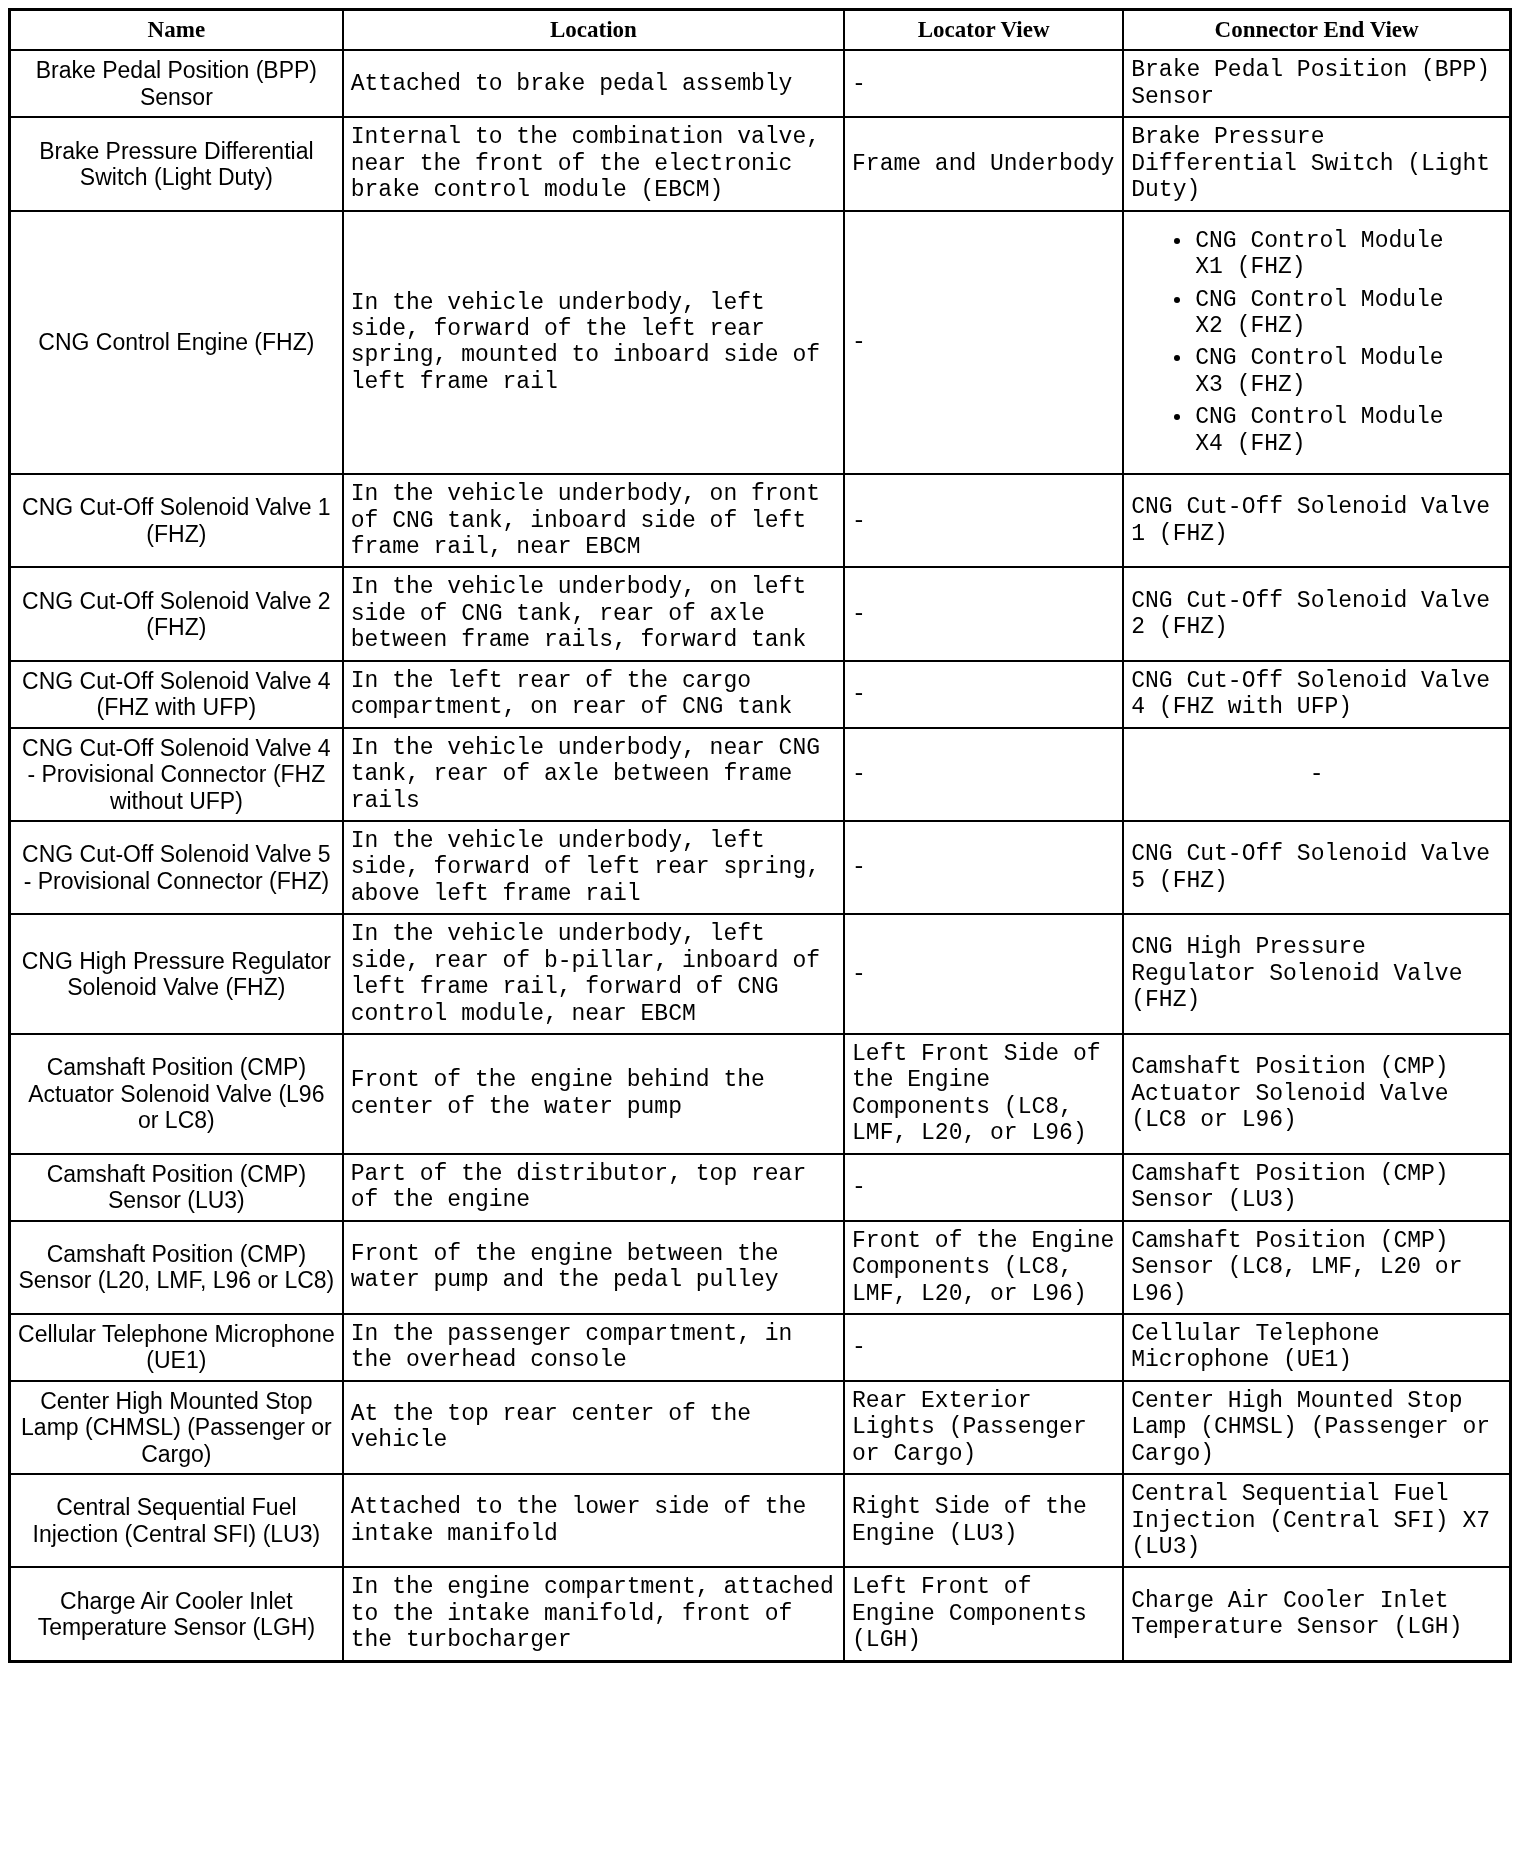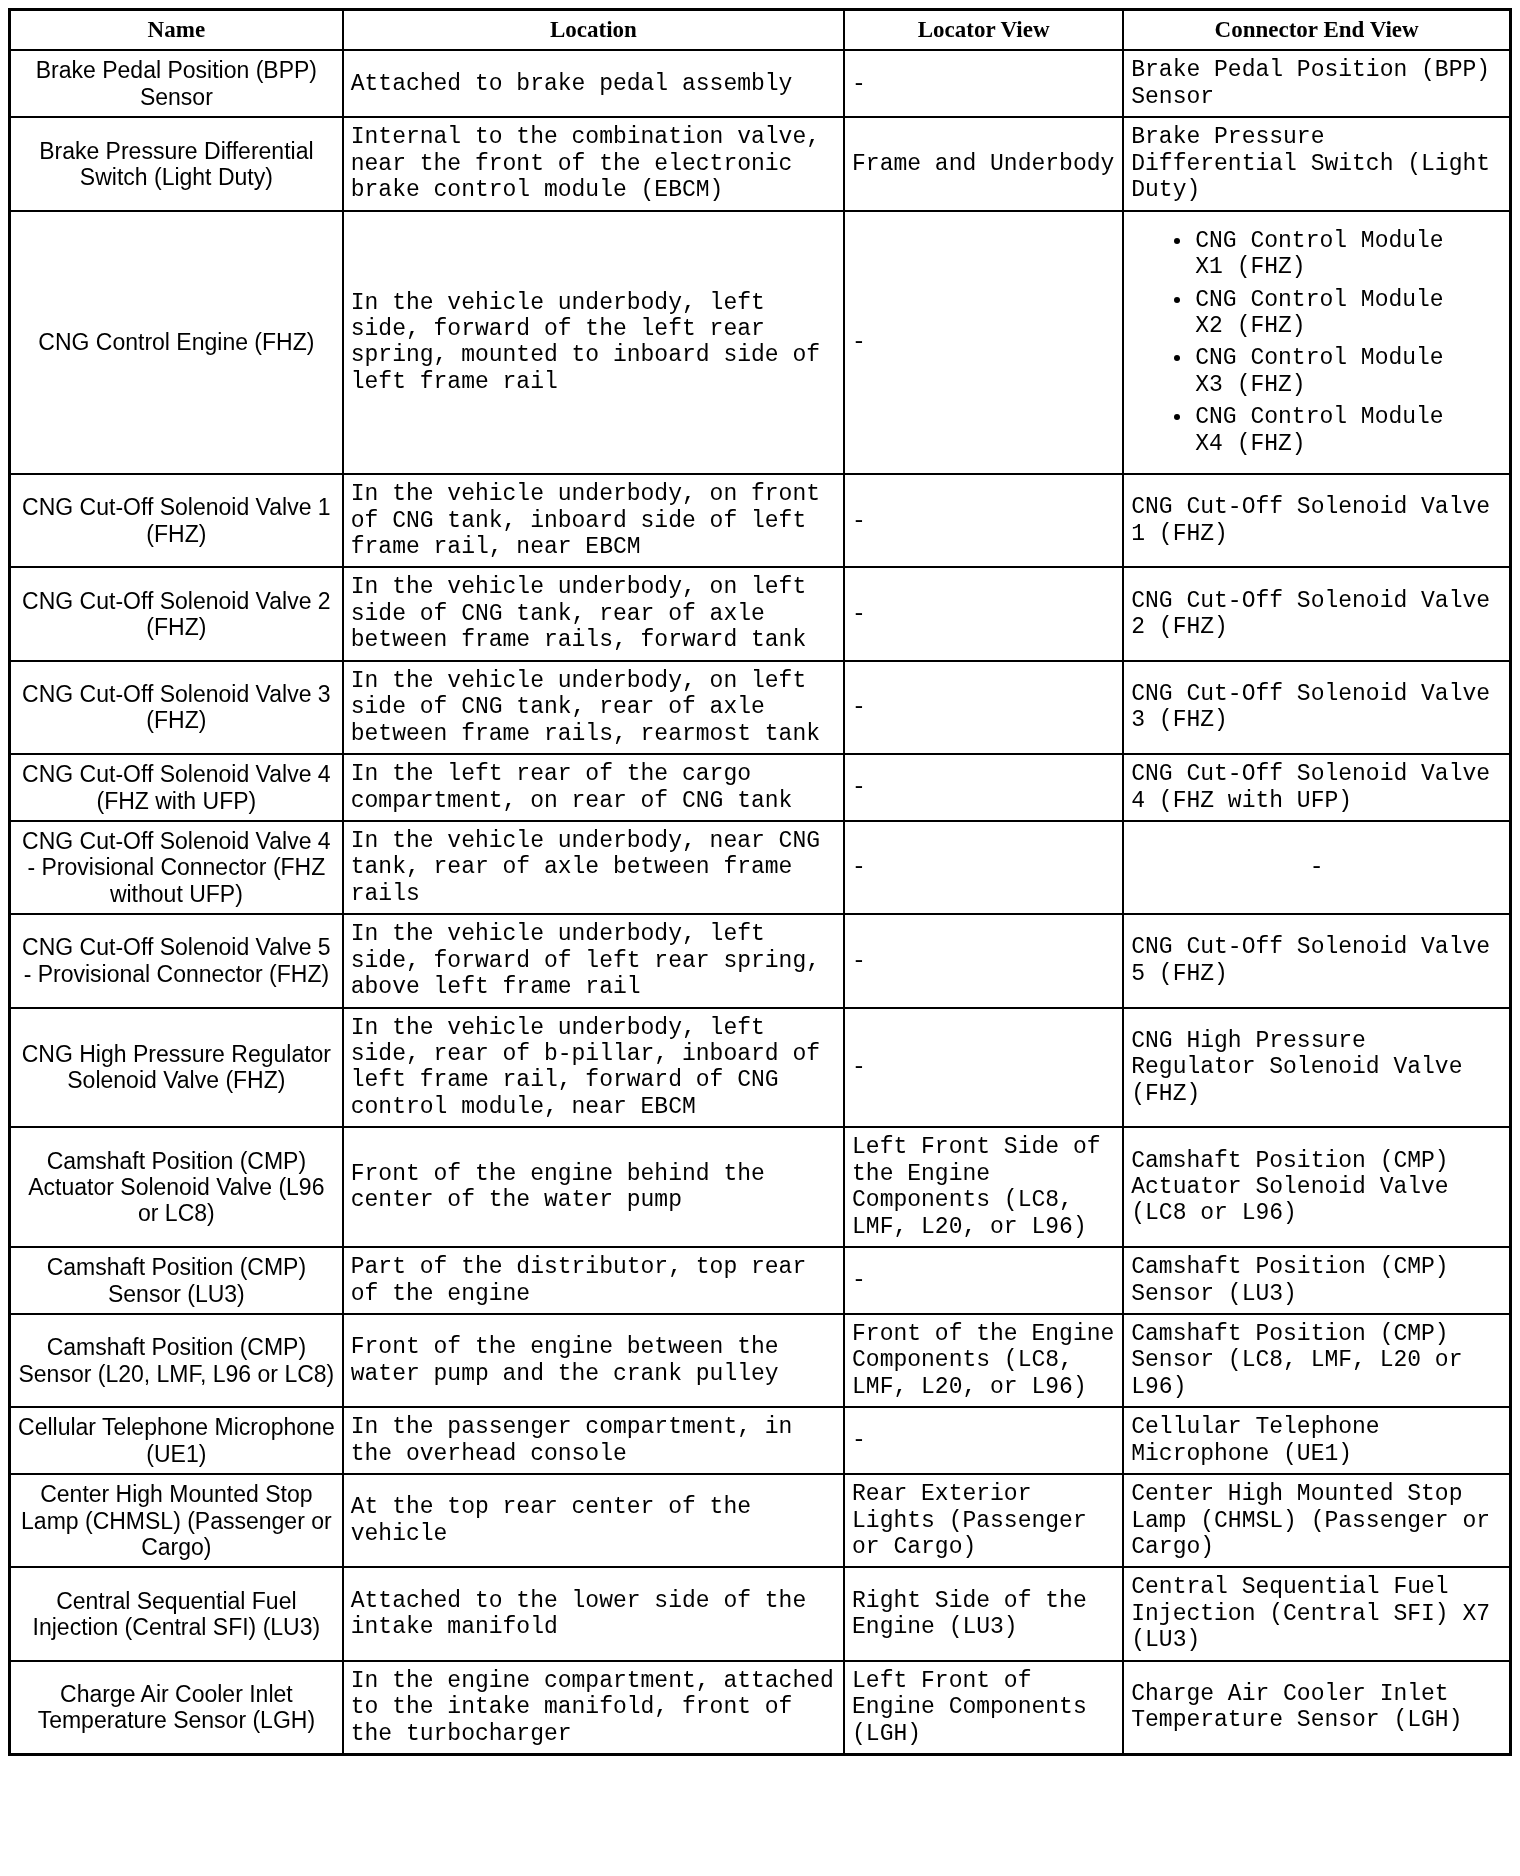--- a/index.html
+++ b/index.html
@@ -115,26 +115,20 @@
           <td class="col-locator">-</td>
           <td class="col-connector">CNG Cut-Off Solenoid Valve 1 (FHZ)</td>
         </tr>
         <tr>
           <td class="col-name">CNG Cut-Off Solenoid Valve 2 (FHZ)</td>
           <td class="col-location">In the vehicle underbody, on left side of CNG tank, rear of axle between frame rails, forward tank</td>
           <td class="col-locator">-</td>
           <td class="col-connector">CNG Cut-Off Solenoid Valve 2 (FHZ)</td>
         </tr>
         <tr>
-          <td class="col-name">CNG Cut-Off Solenoid Valve 3 (FHZ)</td>
-          <td class="col-location">In the vehicle underbody, on left side of CNG tank, rear of axle between frame rails, rearmost tank</td>
-          <td class="col-locator">-</td>
-          <td class="col-connector">CNG Cut-Off Solenoid Valve 3 (FHZ)</td>
-        </tr>
-        <tr>
           <td class="col-name">CNG Cut-Off Solenoid Valve 4 (FHZ with UFP)</td>
           <td class="col-location">In the left rear of the cargo compartment, on rear of CNG tank</td>
           <td class="col-locator">-</td>
           <td class="col-connector">CNG Cut-Off Solenoid Valve 4 (FHZ with UFP)</td>
         </tr>
         <tr>
           <td class="col-name">CNG Cut-Off Solenoid Valve 4 - Provisional Connector (FHZ without UFP)</td>
           <td class="col-location">In the vehicle underbody, near CNG tank, rear of axle between frame rails</td>
           <td class="col-locator">-</td>
           <td class="col-connector dash-center">-</td>
@@ -158,21 +152,21 @@
           <td class="col-connector">Camshaft Position (CMP) Actuator Solenoid Valve (LC8 or L96)</td>
         </tr>
         <tr>
           <td class="col-name">Camshaft Position (CMP) Sensor (LU3)</td>
           <td class="col-location">Part of the distributor, top rear of the engine</td>
           <td class="col-locator">-</td>
           <td class="col-connector">Camshaft Position (CMP) Sensor (LU3)</td>
         </tr>
         <tr>
           <td class="col-name">Camshaft Position (CMP) Sensor (L20, LMF, L96 or LC8)</td>
-          <td class="col-location">Front of the engine between the water pump and the crank pulley</td>
+          <td class="col-location">Front of the engine between the water pump and the pedal pulley</td>
           <td class="col-locator">Front of the Engine Components (LC8, LMF, L20, or L96)</td>
           <td class="col-connector">Camshaft Position (CMP) Sensor (LC8, LMF, L20 or L96)</td>
         </tr>
         <tr>
           <td class="col-name">Cellular Telephone Microphone (UE1)</td>
           <td class="col-location">In the passenger compartment, in the overhead console</td>
           <td class="col-locator">-</td>
           <td class="col-connector">Cellular Telephone Microphone (UE1)</td>
         </tr>
         <tr>

